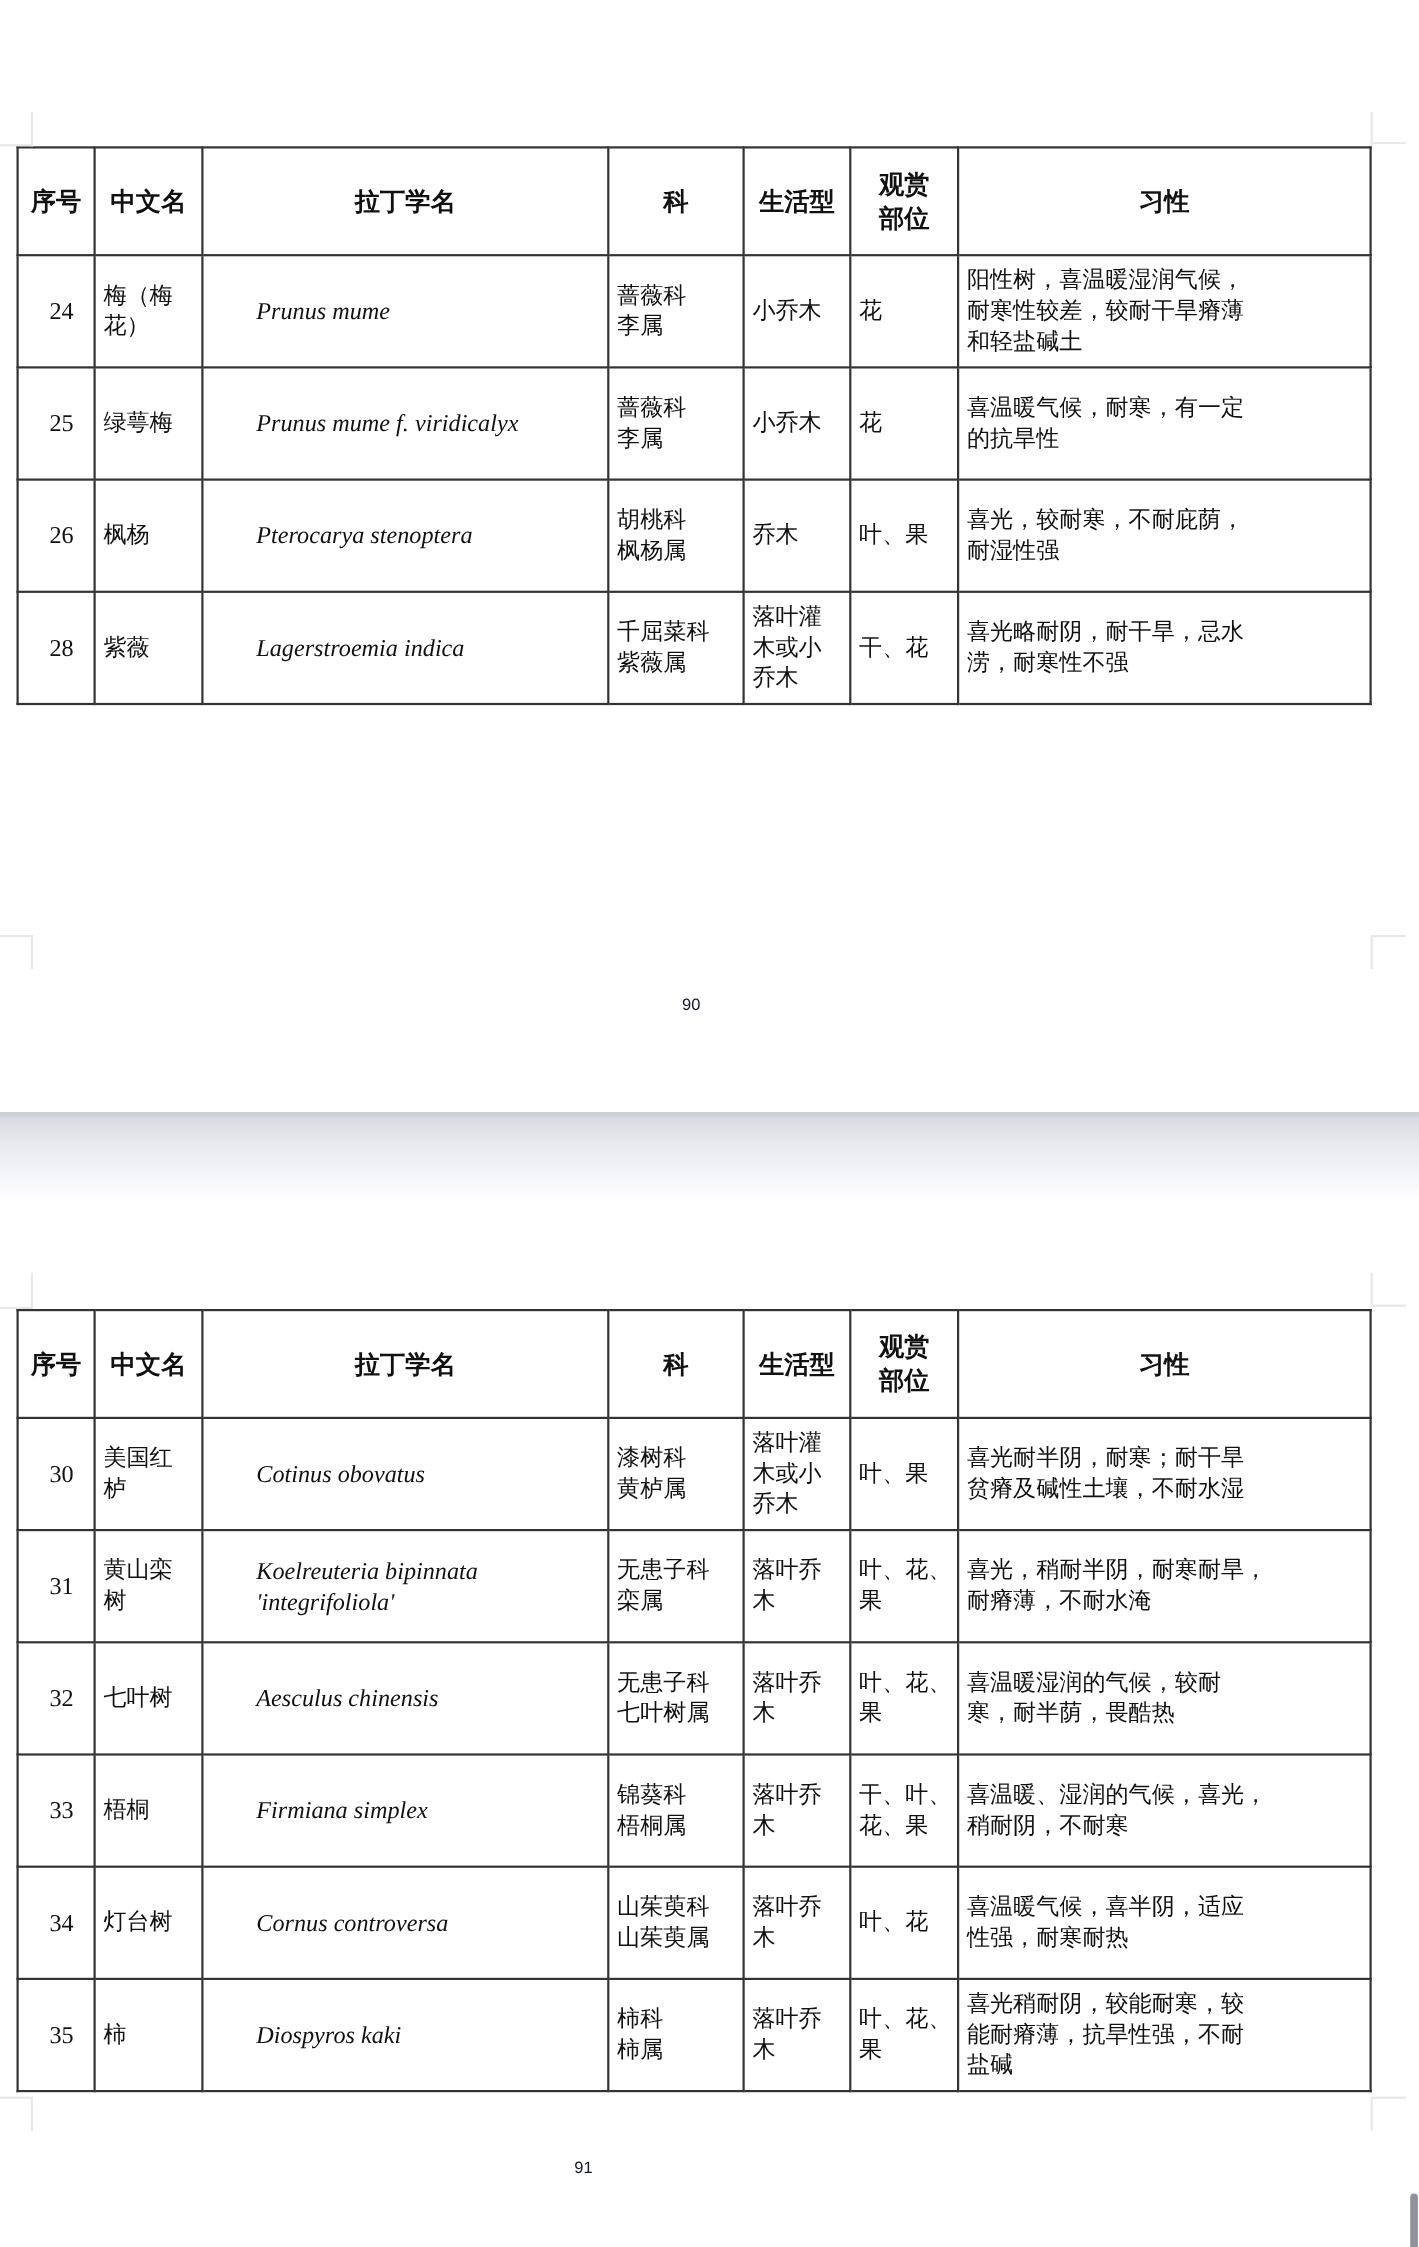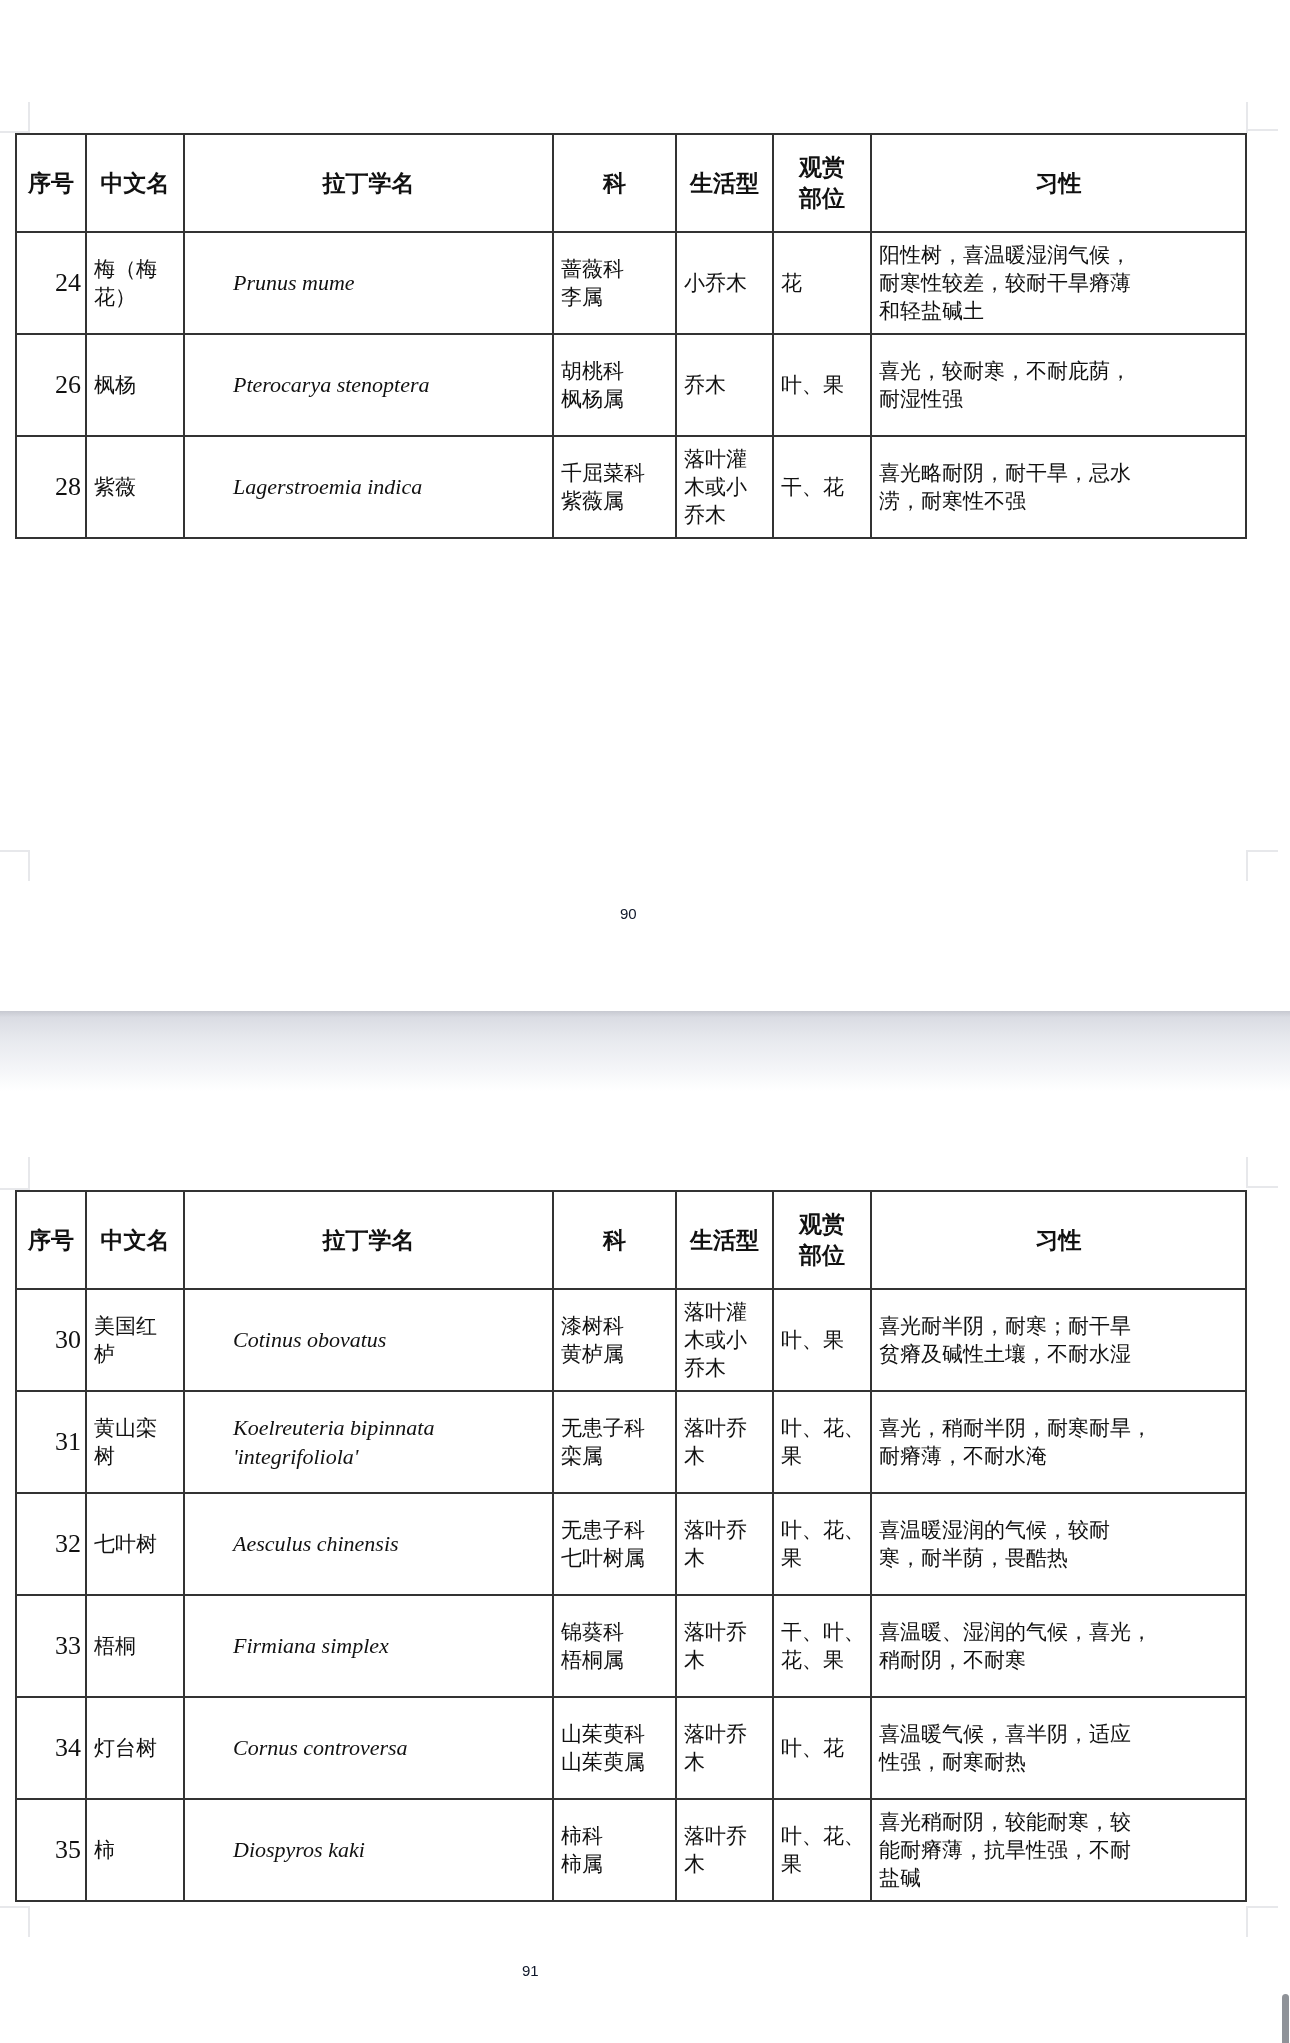--- a/index.html
+++ b/index.html
@@ -25,21 +25,21 @@
   .doc-table.t2{top:1190px;}
   .doc-table th,.doc-table td{
     border:2px solid #333333;vertical-align:middle;
     padding:4px 4px 4px 7px;overflow:hidden;
     white-space:pre-line;
   }
   .doc-table th{
     height:88px;font-weight:bold;font-size:23px;text-align:center;padding:4px 2px;
   }
   .doc-table td{height:92px;}
-  .doc-table .col-no{text-align:right;font-family:"Liberation Serif","DejaVu Serif",serif;font-size:26px;padding-left:14px;}
+  .doc-table .col-no{text-align:center;font-family:"Liberation Serif","DejaVu Serif",serif;font-size:22px;padding-left:14px;}
   .doc-table .col-latin{font-family:"Liberation Serif","DejaVu Serif",serif;font-style:italic;font-size:22px;padding-left:48px;}
   .doc-table .col-habit{padding-right:3px;}
 
   
   .page-num{
     position:absolute;font-family:Liberation Sans, sans-serif;
     font-size:15px;color:#0f172a;
   }
   .page-num.p90{left:620px;top:905px;}
   .page-num.p91{left:522px;top:1962px;}
@@ -88,20 +88,31 @@
           <td class="col-cn">梅（梅
 花）</td>
           <td class="col-latin">Prunus mume</td>
           <td class="col-family">蔷薇科
 李属</td>
           <td class="col-life">小乔木</td>
           <td class="col-view">花</td>
           <td class="col-habit">阳性树，喜温暖湿润气候，
 耐寒性较差，较耐干旱瘠薄
 和轻盐碱土</td>
+        </tr>
+        <tr>
+          <td class="col-no">25</td>
+          <td class="col-cn">绿萼梅</td>
+          <td class="col-latin">Prunus mume f. viridicalyx</td>
+          <td class="col-family">蔷薇科
+李属</td>
+          <td class="col-life">小乔木</td>
+          <td class="col-view">花</td>
+          <td class="col-habit">喜温暖气候，耐寒，有一定
+的抗旱性</td>
         </tr>
         <tr>
           <td class="col-no">26</td>
           <td class="col-cn">枫杨</td>
           <td class="col-latin">Pterocarya stenoptera</td>
           <td class="col-family">胡桃科
 枫杨属</td>
           <td class="col-life">乔木</td>
           <td class="col-view">叶、果</td>
           <td class="col-habit">喜光，较耐寒，不耐庇荫，

